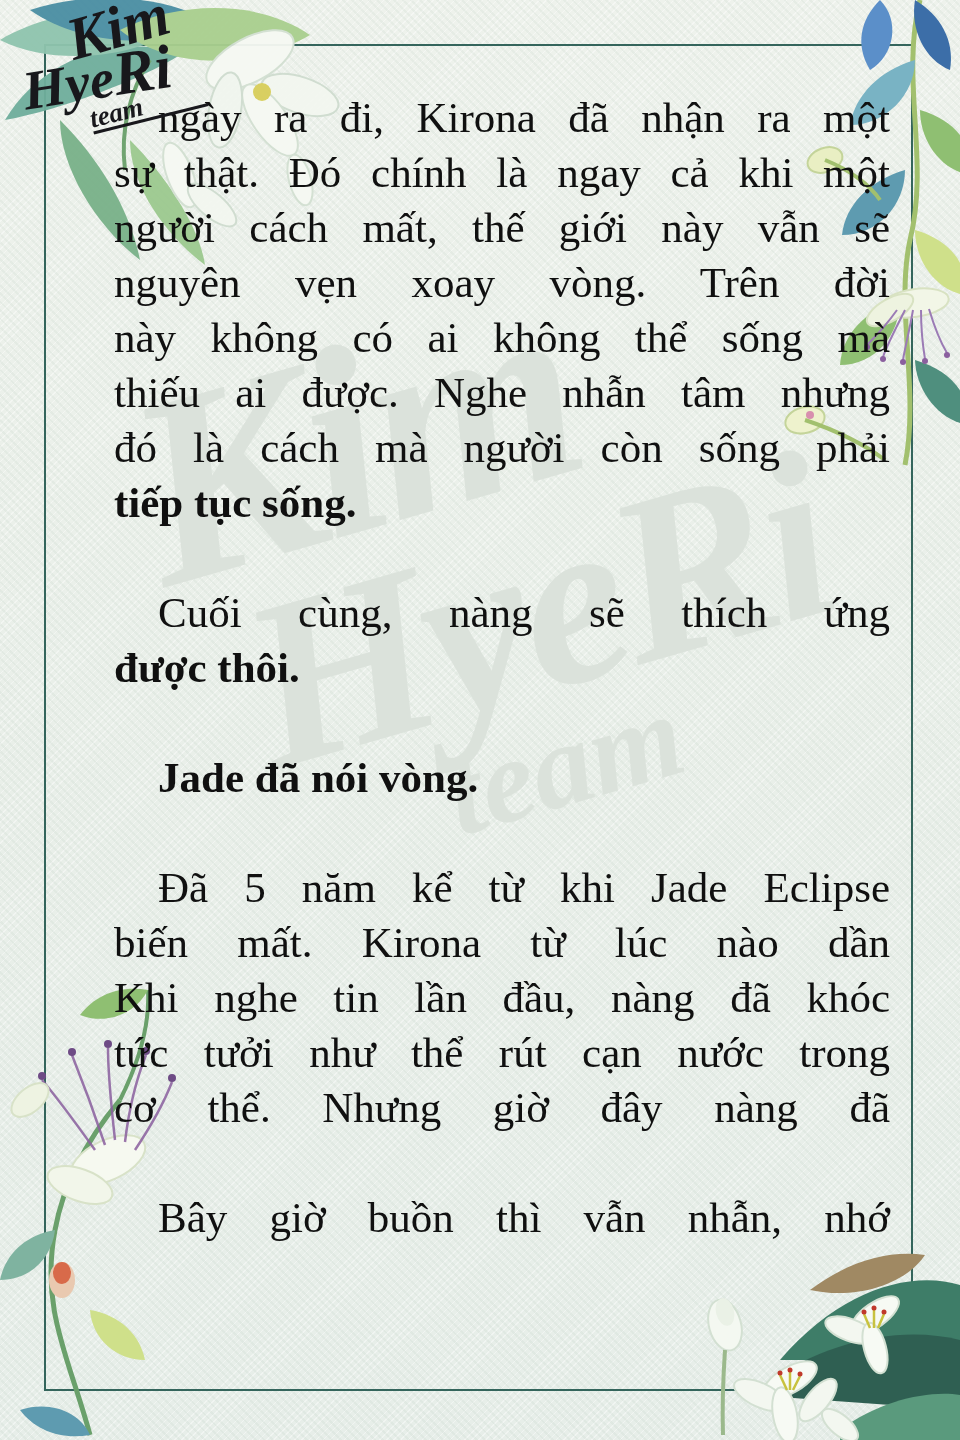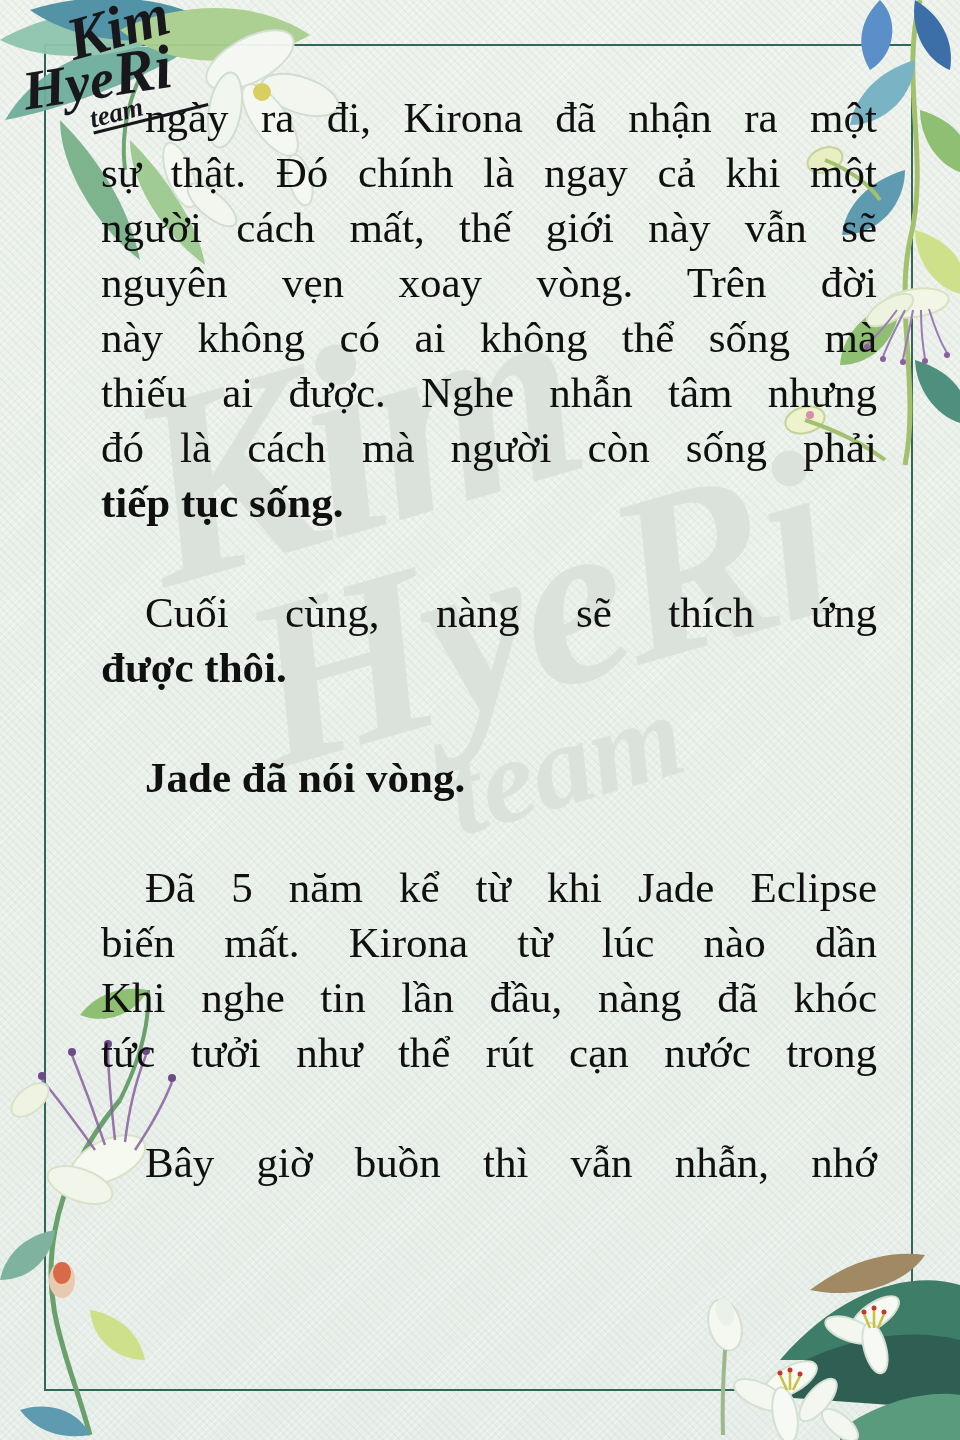--- a/index.html
+++ b/index.html
@@ -21,21 +21,21 @@
     position:absolute;left:170px;top:290px;z-index:1;
     transform:rotate(-16deg);
     font-style:italic;font-weight:bold;color:#dbe2db;
     user-select:none;
   }
   .wm-1{display:block;font-size:270px;line-height:.85;letter-spacing:-8px;}
   .wm-2{display:block;font-size:238px;line-height:.85;margin-left:55px;letter-spacing:-6px;}
   .wm-3{display:block;font-size:120px;line-height:.9;margin-left:215px;}
   
   .text-block{
-    position:absolute;left:101px;top:90px;width:776px;z-index:5;
+    position:absolute;left:114px;top:90px;width:776px;z-index:5;
     font-size:43px;line-height:55px;color:#101010;
   }
   .para{margin:0 0 55px 0;}
   .line{text-align:justify;text-align-last:justify;white-space:normal;}
   .line.indent{text-indent:44px;}
   .line.endline{text-align-last:left;font-weight:bold;}
   
   .logo{
     position:absolute;left:20px;top:4px;z-index:6;transform:rotate(-9deg);
     font-style:italic;font-weight:bold;color:#18181c;line-height:.78;
@@ -211,17 +211,18 @@
     <div class="line endline">được thôi.</div>
   </div>
   <div class="para">
     <div class="line indent endline">Jade đã nói vòng.</div>
   </div>
   <div class="para">
     <div class="line indent">Đã 5 năm kể từ khi Jade Eclipse</div>
     <div class="line">biến mất. Kirona từ lúc nào dần</div>
     <div class="line">Khi nghe tin lần đầu, nàng đã khóc</div>
     <div class="line">tức tưởi như thể rút cạn nước trong</div>
+    <div class="line">cơ thể. Nhưng giờ đây nàng đã</div>
   </div>
   <div class="para">
     <div class="line indent">Bây giờ buồn thì vẫn nhẫn, nhớ</div>
   </div>
 </div>
 
 </body></html>

